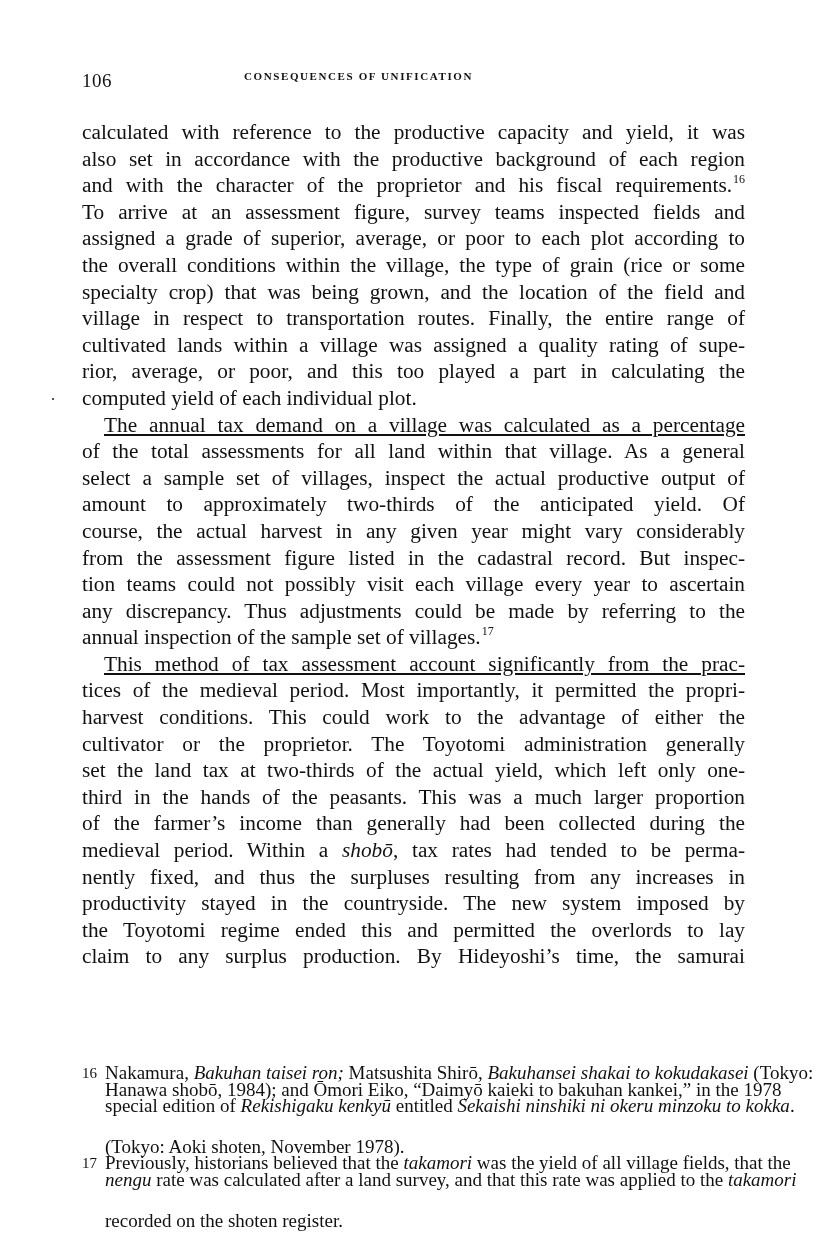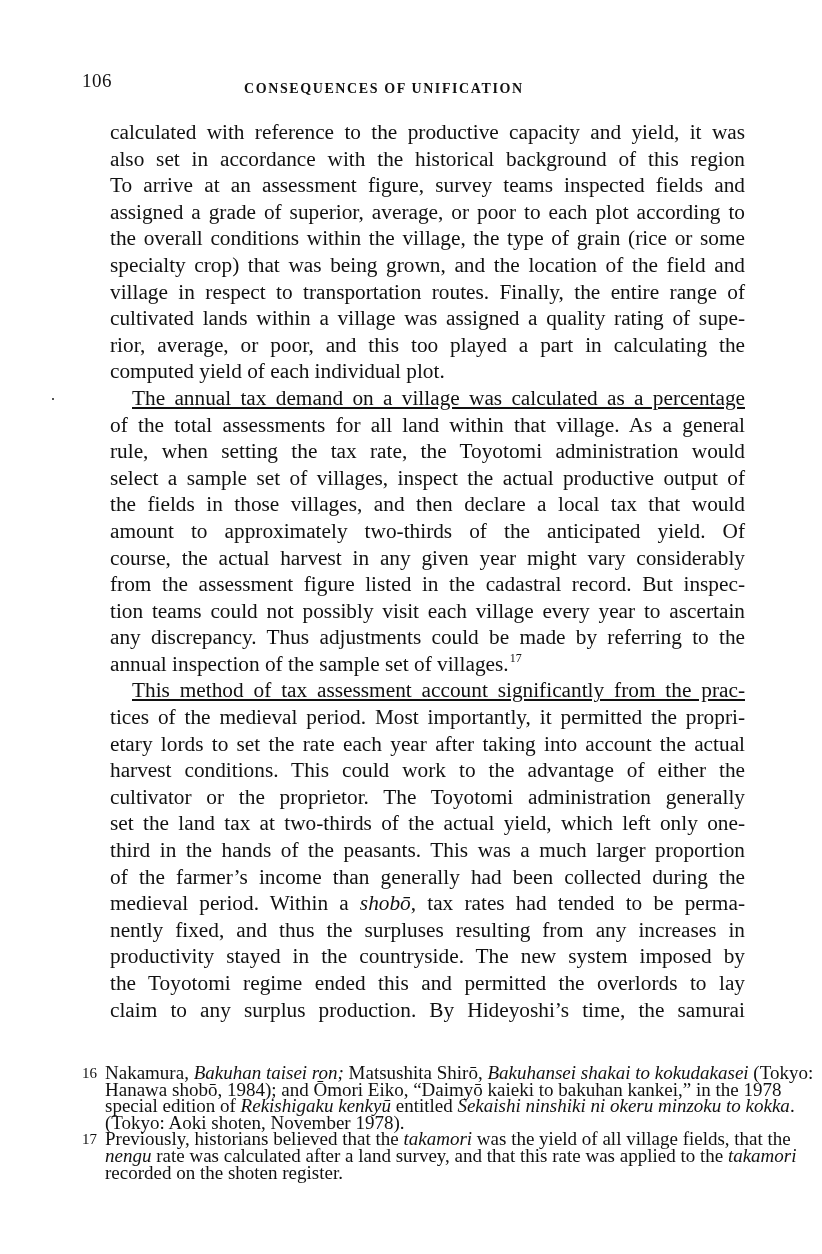--- a/index.html
+++ b/index.html
@@ -1,73 +1,71 @@
 <!DOCTYPE html>
 <html><head>
 <meta charset="utf-8">
 <style>
   html, body { margin: 0; padding: 0; background: #ffffff; }
   body { width: 822px; height: 1254px; position: relative; overflow: hidden; color: #111; font-family: "Liberation Serif", "DejaVu Serif", serif; }
   .page { position: absolute; left: 0; top: 0; width: 822px; height: 1254px; }
 
   .running-head { position: absolute; top: 70px; left: 82px; width: 663px; height: 30px; }
   .folio { position: absolute; left: 0; top: 0; font-size: 19px; letter-spacing: 0.5px; }
-  .head-title { position: absolute; left: 162px; top: 11px; font-size: 14px; letter-spacing: 1.6px; font-weight: bold; }
+  .head-title { position: absolute; left: 162px; top: 0; font-size: 11px; letter-spacing: 1.6px; font-weight: bold; }
 
   .body-text { position: absolute; left: 82px; top: 119px; width: 663px; }
-  .line { display: block; height: 26.6px; line-height: 26.6px; font-size: 21.3px; white-space: nowrap; text-align: justify; text-align-last: justify; margin-left: 28px; }
+  .line { display: block; height: 26.6px; line-height: 26.6px; font-size: 21.3px; white-space: nowrap; text-align: justify; text-align-last: justify; }
   .line.last { text-align-last: left; }
   .line.indent { padding-left: 22px; text-decoration: underline; }
   sup.fn-ref { font-size: 12px; line-height: 0; vertical-align: 9px; margin-left: 1px; }
   em { font-style: italic; }
 
   .margin-dot { position: absolute; left: 52px; top: 398px; width: 2px; height: 2px; background: #555; }
 
   .footnotes { position: absolute; left: 82px; top: 1065px; width: 663px; }
   .fn { position: relative; padding-left: 23px; }
   .fn-num { position: absolute; left: 0; top: 0; font-size: 15px; line-height: 16.6px; }
   .fn-line { display: block; height: 16.6px; line-height: 16.6px; font-size: 19px; white-space: nowrap; text-align: justify; text-align-last: justify; }
-  .fn-line.last { text-align-last: left; }
+  .fn-line.last { text-align-last: left; margin-top: 24px; }
 </style>
 </head>
 <body>
 
 <div class="page">
   <div class="running-head">
     <span class="folio">106</span>
     <span class="head-title">CONSEQUENCES OF UNIFICATION</span>
   </div>
 
   <div class="margin-dot"></div>
 
   <div class="body-text" id="body-text">
       <span class="line">calculated with reference to the productive capacity and yield, it was</span>
-      <span class="line">also set in accordance with the historical background of this region</span>
+      <span class="line">also set in accordance with the productive background of each region</span>
+      <span class="line">and with the character of the proprietor and his fiscal requirements.<sup class="fn-ref">16</sup></span>
       <span class="line">To arrive at an assessment figure, survey teams inspected fields and</span>
       <span class="line">assigned a grade of superior, average, or poor to each plot according to</span>
       <span class="line">the overall conditions within the village, the type of grain (rice or some</span>
       <span class="line">specialty crop) that was being grown, and the location of the field and</span>
       <span class="line">village in respect to transportation routes. Finally, the entire range of</span>
       <span class="line">cultivated lands within a village was assigned a quality rating of supe-</span>
       <span class="line">rior, average, or poor, and this too played a part in calculating the</span>
       <span class="line last">computed yield of each individual plot.</span>
       <span class="line indent">The annual tax demand on a village was calculated as a percentage</span>
       <span class="line">of the total assessments for all land within that village. As a general</span>
-      <span class="line">rule, when setting the tax rate, the Toyotomi administration would</span>
       <span class="line">select a sample set of villages, inspect the actual productive output of</span>
-      <span class="line">the fields in those villages, and then declare a local tax that would</span>
       <span class="line">amount to approximately two-thirds of the anticipated yield. Of</span>
       <span class="line">course, the actual harvest in any given year might vary considerably</span>
       <span class="line">from the assessment figure listed in the cadastral record. But inspec-</span>
       <span class="line">tion teams could not possibly visit each village every year to ascertain</span>
       <span class="line">any discrepancy. Thus adjustments could be made by referring to the</span>
       <span class="line last">annual inspection of the sample set of villages.<sup class="fn-ref">17</sup></span>
       <span class="line indent">This method of tax assessment account significantly from the prac-</span>
       <span class="line">tices of the medieval period. Most importantly, it permitted the propri-</span>
-      <span class="line">etary lords to set the rate each year after taking into account the actual</span>
       <span class="line">harvest conditions. This could work to the advantage of either the</span>
       <span class="line">cultivator or the proprietor. The Toyotomi administration generally</span>
       <span class="line">set the land tax at two-thirds of the actual yield, which left only one-</span>
       <span class="line">third in the hands of the peasants. This was a much larger proportion</span>
       <span class="line">of the farmer’s income than generally had been collected during the</span>
       <span class="line">medieval period. Within a <em>shobō</em>, tax rates had tended to be perma-</span>
       <span class="line">nently fixed, and thus the surpluses resulting from any increases in</span>
       <span class="line">productivity stayed in the countryside. The new system imposed by</span>
       <span class="line">the Toyotomi regime ended this and permitted the overlords to lay</span>
       <span class="line">claim to any surplus production. By Hideyoshi’s time, the samurai</span>

